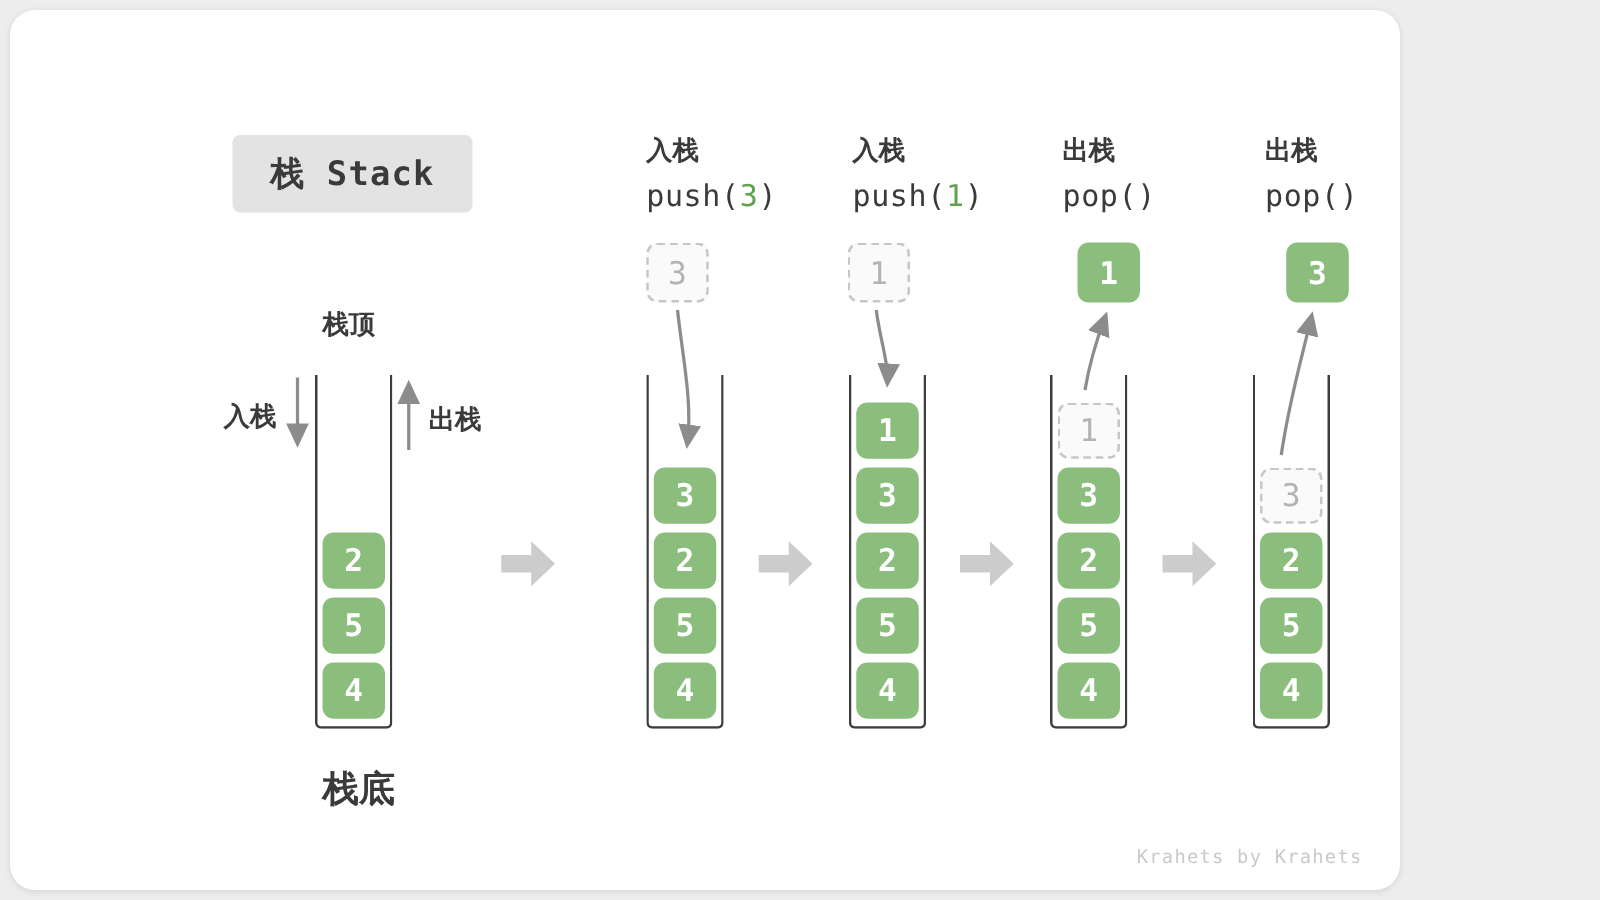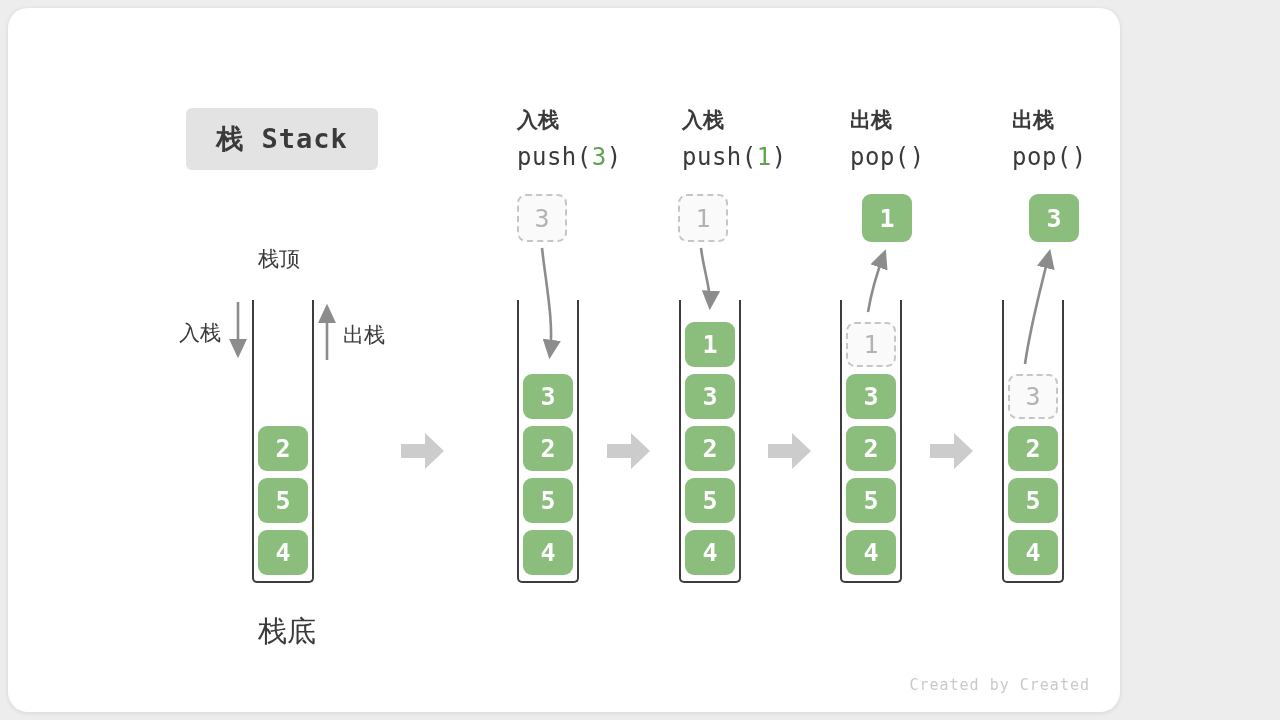--- a/index.html
+++ b/index.html
@@ -33,21 +33,21 @@
   .title-box{
     left:186px;top:108px;width:192px;height:62px;
     background:var(--title-box-bg);border-radius:6px;
     display:flex;align-items:center;justify-content:center;
     color:var(--text-dark);
     font-family:"DejaVu Sans Mono","Liberation Mono",monospace;
     font-size:27px;font-weight:bold;letter-spacing:1px;
   }
   
   .cn-label{
-    color:var(--text-dark);font-weight:normal;font-size:21px;
+    color:var(--text-dark);font-weight:bold;font-size:21px;
     font-family:"DejaVu Sans","Liberation Sans",sans-serif;
     white-space:nowrap;
   }
   .lbl-top{left:258px;top:245px;}
   .lbl-bottom{left:258px;top:612px;font-size:29px;}
   .lbl-push{left:179px;top:319px;}
   .lbl-pop{left:343px;top:321px;}
   
   .col-header{top:106px;color:var(--text-dark);}
   .col-header .op-cn{font-size:21px;font-weight:bold;margin-bottom:9px;}
@@ -203,14 +203,14 @@
         <polygon class="step-arrow" points="0,12 24,12 24,1 43,19 24,37 24,26 0,26"></polygon>
       </g>
     <g transform="translate(768,432)">
         <polygon class="step-arrow" points="0,12 24,12 24,1 43,19 24,37 24,26 0,26"></polygon>
       </g>
     <g transform="translate(930,432)">
         <polygon class="step-arrow" points="0,12 24,12 24,1 43,19 24,37 24,26 0,26"></polygon>
       </g>
   </svg>
 
-  <div class="abs watermark">Created by Created</div>
+  <div class="abs watermark">Krahets by Krahets</div>
 </div>
 
 </body></html>

